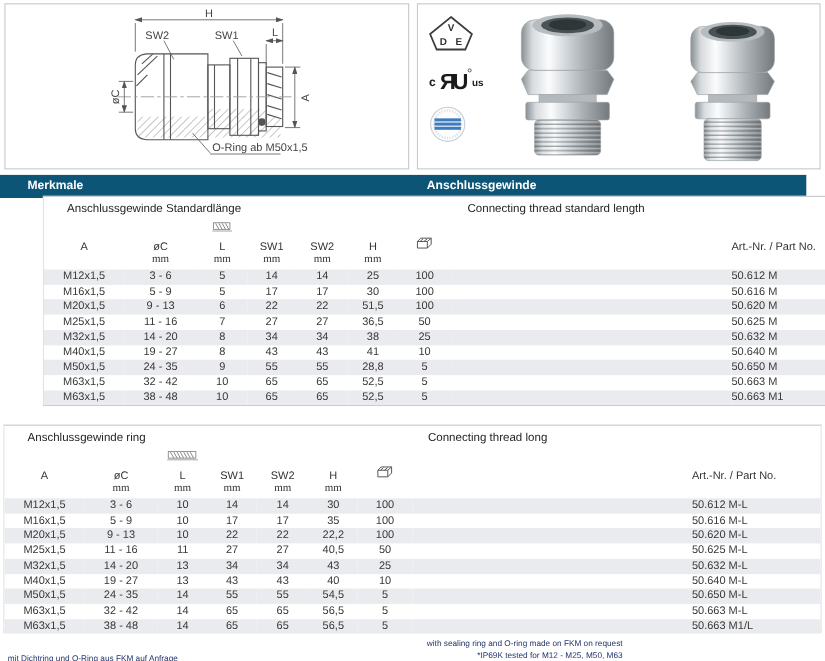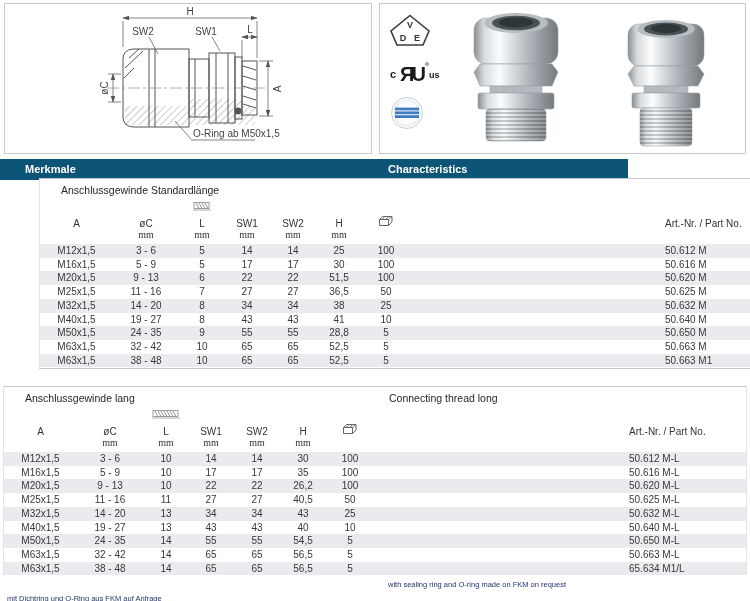--- a/index.html
+++ b/index.html
@@ -11,21 +11,21 @@
   .panel { position:absolute; top:3px; height:151px; background:#fff; border:1px solid #c6c9cb; }
   .panel-left  { left:4px;  width:368px; }
   .panel-right { left:379px; width:367px; }
 
   .logo-stack { position:absolute; left:9px; top:10px; width:58px; }
   .logo-stack .logo { display:block; margin:0 0 10px 0; }
 
   .photos { position:absolute; left:80px; top:6px; }
 
   
-  .bluebar { position:absolute; left:0; top:159px; width:628px; height:21px; background:#0d5577; }
+  .bluebar { position:absolute; left:0; top:159px; width:733px; height:21px; background:#0d5577; }
   .bluebar span { position:absolute; top:4px; color:#fff; font-size:11px; font-weight:bold; }
   .bluebar .l { left:25px; }
   .bluebar .r { left:388px; }
 
   
   .section { position:absolute; left:3px; width:744px; background:#fff;
              border-top:1px solid #c2c7cc; border-bottom:1px solid #c2c7cc;
              border-left:1px solid #e1e4e6; border-right:1px solid #e1e4e6; }
   .section-1 { top:178px; height:191px;margin-left:36px; }
   .section-2 { top:386px; height:189px; }
@@ -194,26 +194,27 @@
           <rect x="14" y="75" width="68" height="15" rx="2" fill="url(#met)" stroke="#9aa0a4" stroke-width="0.6"></rect>
           <rect x="22" y="90" width="52" height="38" rx="4" fill="url(#met)" stroke="#9aa0a4" stroke-width="0.6"></rect>
           <rect x="22" y="90" width="52" height="38" rx="4" fill="url(#thr2)" opacity="0.55"></rect>
         </g>
       </svg>
     </div>
   </div>
 
   <div class="bluebar">
     <span class="l">Merkmale</span>
-    <span class="r">Characteristics</span>
+    <span class="r">Anschlussgewinde</span>
   </div>
 
   <div class="section section-1">
     <div class="sec-title">
       <span class="de">Anschlussgewinde Standardlänge</span>
+      <span class="en">Connecting thread standard length</span>
     </div>
     <table>
       <colgroup>
         <col class="c-a">
           <col class="c-oc">
           <col class="c-l">
           <col class="c-sw1">
           <col class="c-sw2">
         <col class="c-h">
           <col class="c-qty">
@@ -373,21 +374,21 @@
           <td>5</td>
           <td></td>
           <td class="part">50.663 M1</td>
         </tr>
         </tbody>
     </table>
   </div>
 
   <div class="section section-2">
     <div class="sec-title">
-      <span class="de">Anschlussgewinde lang</span>
+      <span class="de">Anschlussgewinde ring</span>
       <span class="en">Connecting thread long</span>
     </div>
     <table>
       <colgroup>
         <col class="c-a">
           <col class="c-oc">
           <col class="c-l">
           <col class="c-sw1">
           <col class="c-sw2">
         <col class="c-h">
@@ -474,21 +475,21 @@
           <td>100</td>
           <td></td>
           <td class="part">50.616 M-L</td>
         </tr>
           <tr>
           <td>M20x1,5</td>
           <td>9 - 13</td>
           <td>10</td>
           <td>22</td>
           <td>22</td>
-          <td>26,2</td>
+          <td>22,2</td>
           <td>100</td>
           <td></td>
           <td class="part">50.620 M-L</td>
         </tr>
           <tr>
           <td>M25x1,5</td>
           <td>11 - 16</td>
           <td>11</td>
           <td>27</td>
           <td>27</td>
@@ -543,29 +544,30 @@
         </tr>
           <tr>
           <td>M63x1,5</td>
           <td>38 - 48</td>
           <td>14</td>
           <td>65</td>
           <td>65</td>
           <td>56,5</td>
           <td>5</td>
           <td></td>
-          <td class="part">65.634 M1/L</td>
+          <td class="part">50.663 M1/L</td>
         </tr>
         </tbody>
     </table>
   </div>
 
   <div class="footnotes">
     <div class="de">
       <div>mit Dichtring und O-Ring aus FKM auf Anfrage</div>
       <div>*IP69K geprüft für M12 - M25, M50, M63</div>
     </div>
     <div class="en">
       <div>with sealing ring and O-ring made on FKM on request</div>
+      <div>*IP69K tested for M12 - M25, M50, M63</div>
     </div>
   </div>
 
 </div>
 
 </body></html>

